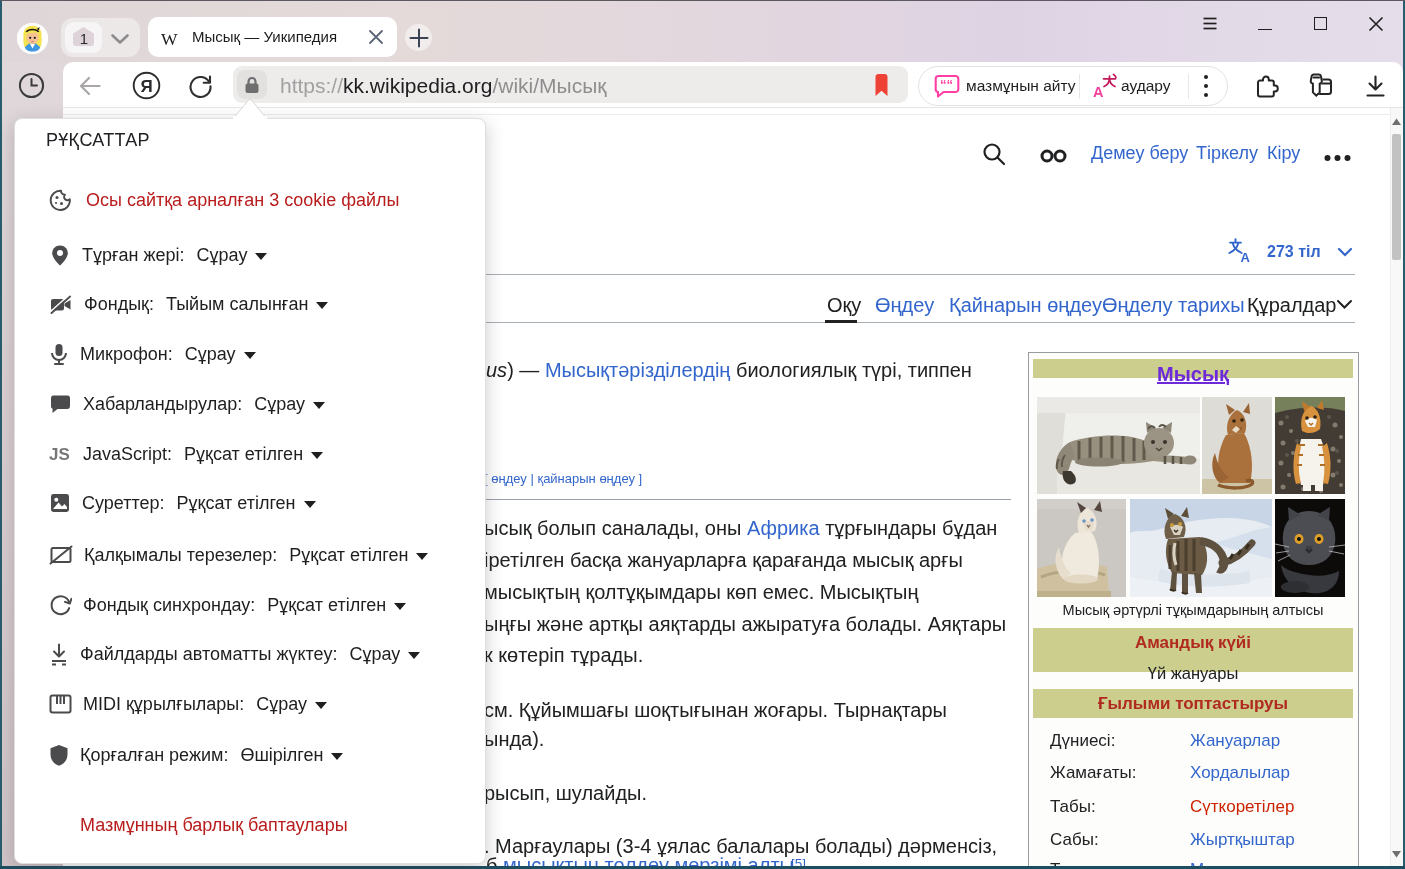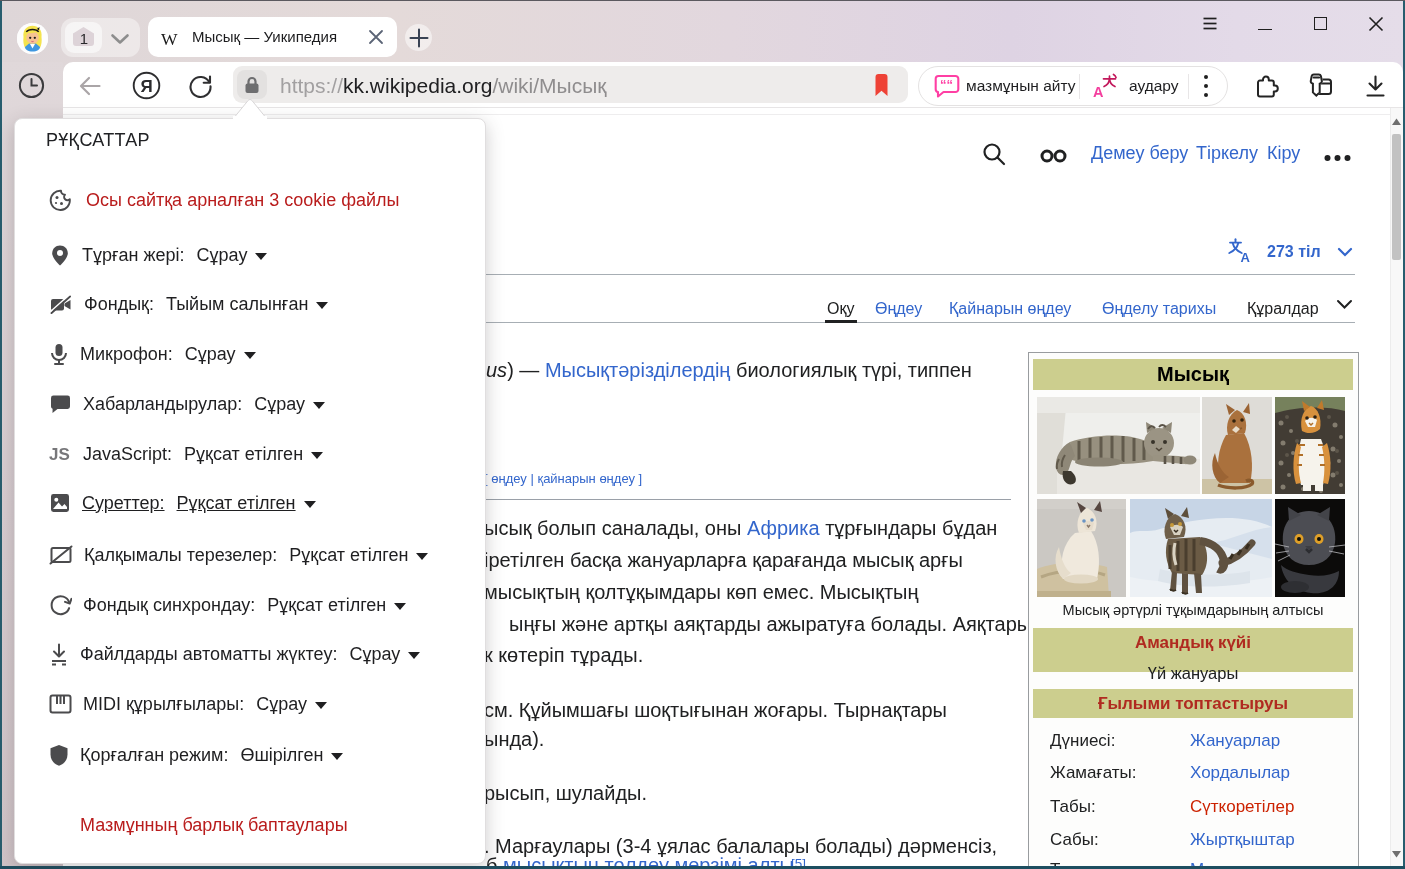--- a/index.html
+++ b/index.html
@@ -34,21 +34,21 @@
   #urltext b { color:#202022; font-weight:normal; }
   #rpill { left:918px; top:66px; width:310px; height:40px; border-radius:20px; border:1.5px solid #e4e2e2; background:#fff; }
   .ptxt { font-size:15.5px; color:#1e1e20; }
 
   
   #page { left:63px; top:108px; width:1327px; height:758px; background:#fff; }
   .wlink { color:#3366cc; text-decoration:none; }
   #langrow { left:1267px; top:243px; font-size:16px; font-weight:bold; color:#3366cc; }
   #hr1 { left:66px; top:274px; width:1289px; height:1px; background:#a7aeb4; }
   #tabsline { left:66px; top:322px; width:1289px; height:1px; background:#a7aeb4; }
-  .vtab { font-size:16px; top:294px;margin-top:6px; }
+  .vtab { font-size:20px; top:294px; }
   #oku-under { left:825px; top:320px; width:32px; height:2.5px; background:#202122; z-index:3;}
 
   .bodyline { font-size:20px; color:#202122; white-space:nowrap; }
   #hr2 { left:486px; top:499px; width:525px; height:1px; background:#9aa0a8; }
 
   
   #ibox { left:1028px; top:352px; width:331px; height:517px; border:1px solid #999c9f; background:#fdfdfc; }
   .iband { left:1033px; width:320px; background:#ccce8e; text-align:center; }
   .irow-l { left:1050px; font-size:17px; color:#202122; }
   .irow-v { left:1190px; font-size:17px; }
@@ -128,21 +128,21 @@
   <svg class="abs" style="left:1093px; top:73px;" width="26" height="26" viewBox="0 0 26 26">
       <text x="0" y="24" font-size="14.5" font-weight="bold" fill="#f43f9e" font-family="Liberation Sans">A</text>
       <g stroke="#c2185b" stroke-width="1.7" fill="none" stroke-linecap="round">
         <path d="M16.5 3 L16.5 5"></path>
         <path d="M10.5 5.8 L22.5 5.8"></path>
         <path d="M16.3 6.2 C16.3 9.5 14.3 12 11 13.5"></path>
         <path d="M16.7 6.2 C16.7 9.5 18.8 12 22 13.5"></path>
         <path d="M20.5 1.5 C21.8 2.3 22.6 3.2 23 4.4"></path>
       </g>
     </svg>
-  <div class="abs ptxt" style="left:1121px; top:77px;margin-left:8px;">аудару</div>
+  <div class="abs ptxt" style="left:1121px; top:77px;">аудару</div>
   <div class="abs" style="left:1188px; top:74px; width:1px; height:25px; background:#e8e6e7;"></div>
   <div class="abs" style="left:1204px; top:74px; width:4px; height:25px;">
     <div style="position:absolute;left:0;top:1px;width:4px;height:4px;border-radius:50%;background:#1f1f1f;"></div>
     <div style="position:absolute;left:0;top:10px;width:4px;height:4px;border-radius:50%;background:#1f1f1f;"></div>
     <div style="position:absolute;left:0;top:19px;width:4px;height:4px;border-radius:50%;background:#1f1f1f;"></div>
   </div>
   
   <svg class="abs" style="left:1253px; top:73px;" width="27" height="27" viewBox="0 0 27 27">
       <path d="M5 9.5 a1.9 1.9 0 0 1 1.9 -1.9 h3.1 v-1.1 a2.9 2.9 0 1 1 5.8 0 v1.1 h3.1 A1.9 1.9 0 0 1 20.8 9.5 v3.1 h1.1 a2.9 2.9 0 1 1 0 5.8 h-1.1 v3.1 a1.9 1.9 0 0 1 -1.9 1.9 H6.9 A1.9 1.9 0 0 1 5 21.5 z" fill="none" stroke="#242424" stroke-width="2" stroke-linejoin="round"></path>
     </svg>
@@ -245,21 +245,21 @@
   <div class="abs vtab" style="left:1102px; color:#3366cc;">Өңделу тарихы</div>
   <div class="abs vtab" style="left:1247px; color:#202122;">Құралдар</div>
   <div class="abs" id="tabsline"></div>
 
   <div class="abs bodyline" style="left:486px; top:359px;"><i>us</i>) — <span class="wlink">Мысықтәрізділердің</span> биологиялық түрі, типпен</div>
   <div class="abs" style="left:484px; top:471px; font-size:13px; color:#3366cc; white-space:nowrap;">[ <span class="wlink">өңдеу</span> | <span class="wlink">қайнарын өңдеу</span> ]</div>
   <div class="abs" id="hr2"></div>
   <div class="abs bodyline" style="left:484px; top:517px;">ысық болып саналады, оны <span class="wlink">Африка</span> тұрғындары бұдан</div>
   <div class="abs bodyline" style="left:484px; top:549px;">іретілген басқа жануарларға қарағанда мысық арғы</div>
   <div class="abs bodyline" style="left:484px; top:581px;">мысықтың қолтұқымдары көп емес. Мысықтың</div>
-  <div class="abs bodyline" style="left:484px; top:613px;margin-left:25px;">ыңғы және артқы аяқтарды ажыратуға болады. Аяқтары</div>
+  <div class="abs bodyline" style="left:484px; top:613px;">ыңғы және артқы аяқтарды ажыратуға болады. Аяқтары</div>
   <div class="abs bodyline" style="left:484px; top:644px;">к көтеріп тұрады.</div>
   <div class="abs bodyline" style="left:484px; top:699px;">см. Құйымшағы шоқтығынан жоғары. Тырнақтары</div>
   <div class="abs bodyline" style="left:484px; top:728px;">ында).</div>
   <div class="abs bodyline" style="left:484px; top:782px;">рысып, шулайды.</div>
   <div class="abs bodyline" style="left:484px; top:835px;">. Марғаулары (3-4 ұялас балалары болады) дәрменсіз,</div>
   <div class="abs bodyline" style="left:486px; top:854px;">б <span class="wlink">мысықтың төлдеу мерзімі алты</span></div>
   <div class="abs" style="left:791px; top:856px; font-size:13.5px; color:#3366cc;">[5]</div>
 
   
   <div class="abs" id="ibox"></div>
@@ -396,21 +396,21 @@
     <path d="M30 47 h8 l-4 4 z" fill="#3c3d42"></path>
     <g stroke="#b9b9bd" stroke-width="0.8">
         <path d="M14 48 L0 45"></path>
         <path d="M14 52 L1 54"></path>
         <path d="M15 56 L3 62"></path>
         <path d="M54 48 L70 46"></path>
         <path d="M54 52 L69 55"></path>
       </g>
     <ellipse cx="20" cy="88" rx="14" ry="6" fill="#2e2f33"></ellipse>
   </svg>
-  <div class="abs iband" style="top:359px; height:31px; font-size:20px; font-weight:bold; color:#000000; line-height:31px;">Мысық</div>
+  <div class="abs iband" style="top:359px; height:19px; font-size:20px; font-weight:bold; color:#6d28d9; line-height:31px;text-decoration:underline;">Мысық</div>
   <div class="abs" style="left:1033px; top:602px; width:320px; text-align:center; font-size:14.5px; color:#202122;">Мысық әртүрлі тұқымдарының алтысы</div>
   <div class="abs iband" style="top:628px; height:44px; font-size:17px; font-weight:bold; color:#b02a20; line-height:29px;">Амандық күйі</div>
   <div class="abs" style="left:1033px; top:664px; width:320px; text-align:center; font-size:16.5px; color:#202122;">Үй жануары</div>
   <div class="abs iband" style="top:689px; height:29px; font-size:17px; font-weight:bold; color:#b02a20; line-height:29px;">Ғылыми топтастыруы</div>
   <div class="abs irow-l" style="top:731px;">Дүниесі:</div><div class="abs irow-v wlink" style="top:731px;">Жануарлар</div>
   <div class="abs irow-l" style="top:763px;">Жамағаты:</div><div class="abs irow-v wlink" style="top:763px;">Хордалылар</div>
   <div class="abs irow-l" style="top:797px;">Табы:</div><div class="abs irow-v" style="top:797px; color:#cc2200;">Сүткоретілер</div>
   <div class="abs irow-l" style="top:830px;">Сабы:</div><div class="abs irow-v wlink" style="top:830px;">Жыртқыштар</div>
   <div class="abs irow-l" style="top:860px;">Тұқымдасы:</div><div class="abs irow-v wlink" style="top:860px;">Мысықтар</div>
 
@@ -487,21 +487,21 @@
 
   <div class="prow" style="top:441px;">
       <svg width="26" height="22" viewBox="0 0 26 22">
         <text x="0" y="17" font-size="17" font-weight="bold" fill="#77777a" font-family="Liberation Sans">JS</text>
       </svg>
       <span class="t" style="margin-left:8px;">JavaScript:</span>
       <span class="v">Рұқсат етілген</span>
       <span class="tri"></span>
     </div>
 
-  <div class="prow" style="top:490px;text-decoration:underline;">
+  <div class="prow" style="top:490px;">
       <svg width="22" height="22" viewBox="0 0 22 22">
         <path d="M2 4.5 a2.4 2.4 0 0 1 2.4 -2.4 h13.2 A2.4 2.4 0 0 1 20 4.5 v13 a2.4 2.4 0 0 1 -2.4 2.4 H4.4 A2.4 2.4 0 0 1 2 17.5 z" fill="#4b4b4d"></path>
         <circle cx="7.3" cy="7.8" r="2" fill="#fff"></circle>
         <path d="M4 17 L9.5 10.5 L13 14.5 L15.5 12 L18 15 V17 z" fill="#fff"></path>
       </svg>
       <span class="t">Суреттер:</span>
       <span class="v">Рұқсат етілген</span>
       <span class="tri"></span>
     </div>
 

